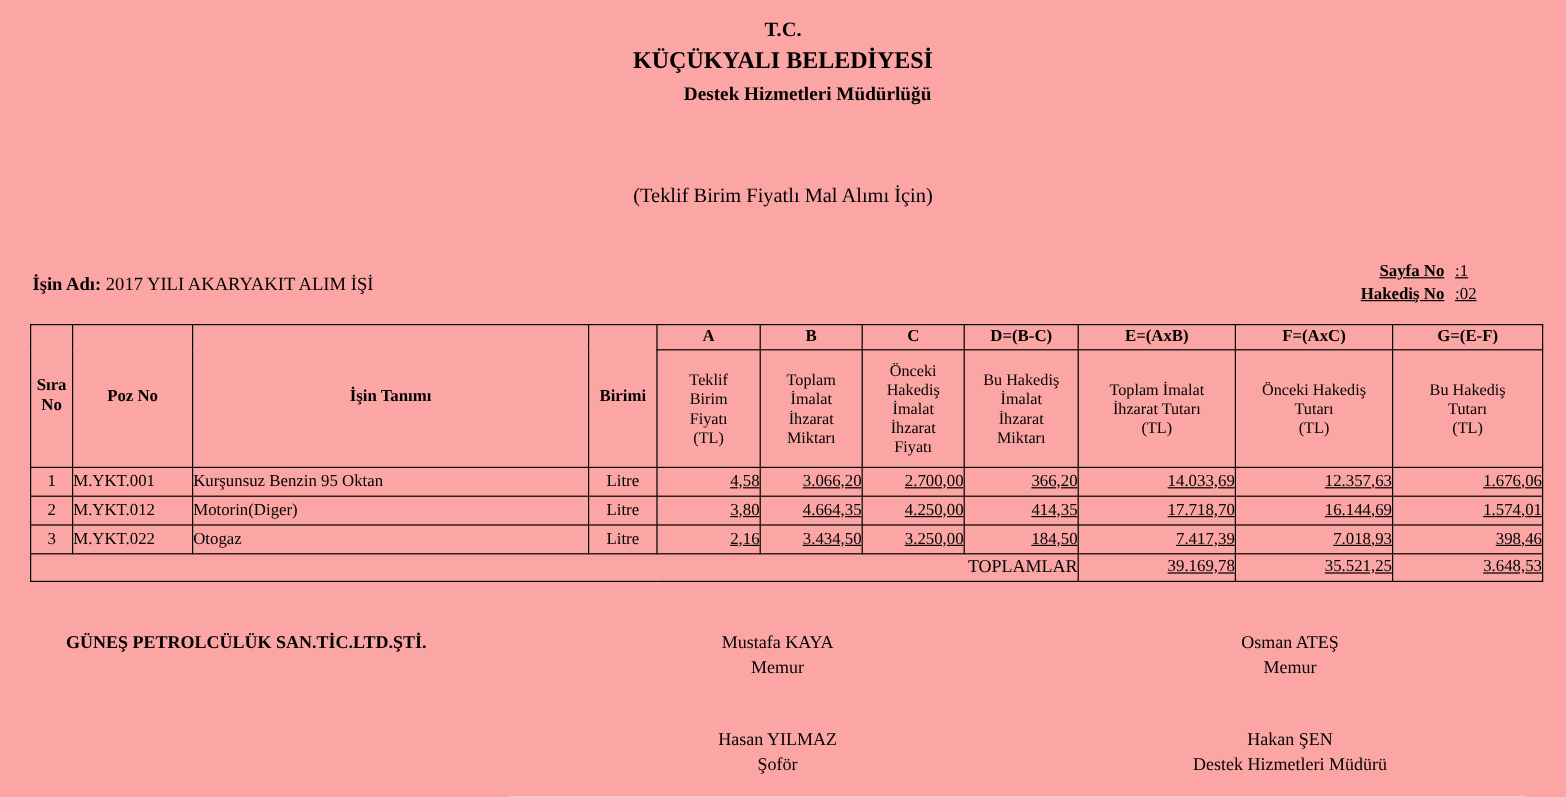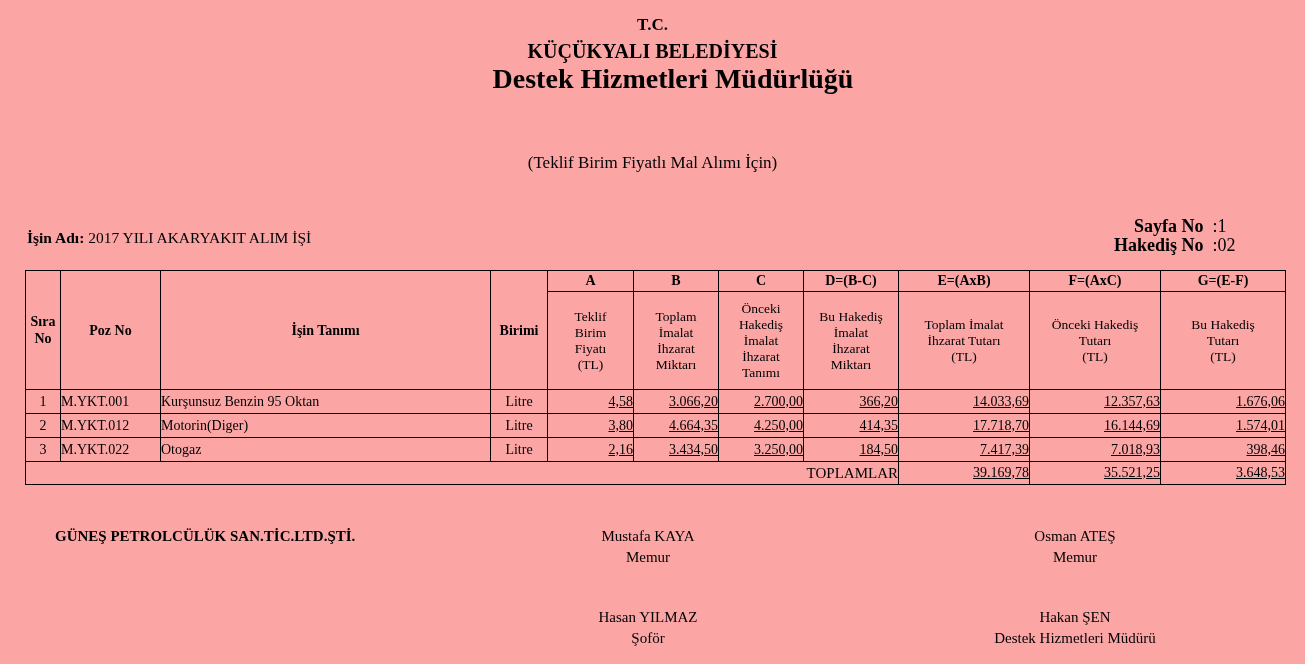--- a/index.html
+++ b/index.html
@@ -3,27 +3,27 @@
 <meta charset="utf-8">
 <style>
   html,body{margin:0;padding:0;background:#fff;}
   .page{
     position:relative;width:1305px;height:664px;background:#fca5a5;
     font-family:"Liberation Serif","DejaVu Serif",serif;color:#000;overflow:hidden;
   }
   .letterhead{position:absolute;top:12px;left:0;width:100%;text-align:center;font-weight:bold;}
   .lh1{font-size:17px;line-height:26px;}
   .lh2{font-size:20px;line-height:27px;text-align:center;}
-  .lh3{font-size:28px;line-height:27px;padding-left:41px;}
+  .lh3{font-size:16px;line-height:27px;padding-left:41px;}
   .titleblock{position:absolute;top:152px;left:0;width:100%;text-align:center;}
   .doc-title{font-size:21px;font-weight:bold;line-height:26px;}
   .doc-subtitle{font-size:17px;line-height:22px;}
   .jobline{position:absolute;top:229px;left:27px;font-size:15.5px;}
   .jobline .lbl{font-weight:bold;}
-  .meta{position:absolute;top:217px;left:1085px;width:175px;font-size:18px;line-height:19px;}
+  .meta{position:absolute;top:217px;left:1085px;width:175px;font-size:14px;line-height:19px;text-decoration:underline;}
   .meta .row{display:flex;}
   .meta .mlabel{width:125px;text-align:right;font-weight:bold;}
   .meta .mvalue{width:50px;text-align:left;padding-left:9px;}
   table.works{
     position:absolute;top:270px;left:25px;width:1260px;
     border-collapse:collapse;table-layout:fixed;font-size:14px;
   }
   table.works th,table.works td{
     border:1px solid #000;padding:0;vertical-align:middle;font-weight:normal;overflow:hidden;
   }
@@ -110,21 +110,21 @@
 Fiyatı
 (TL)</th>
         <th>Toplam
 İmalat
 İhzarat
 Miktarı</th>
         <th>Önceki
 Hakediş
 İmalat
 İhzarat
-Tanımı</th>
+Fiyatı</th>
         <th>Bu Hakediş
 İmalat
 İhzarat
 Miktarı</th>
         <th>Toplam İmalat
 İhzarat Tutarı
 (TL)</th>
         <th>Önceki Hakediş
 Tutarı
 (TL)</th>

